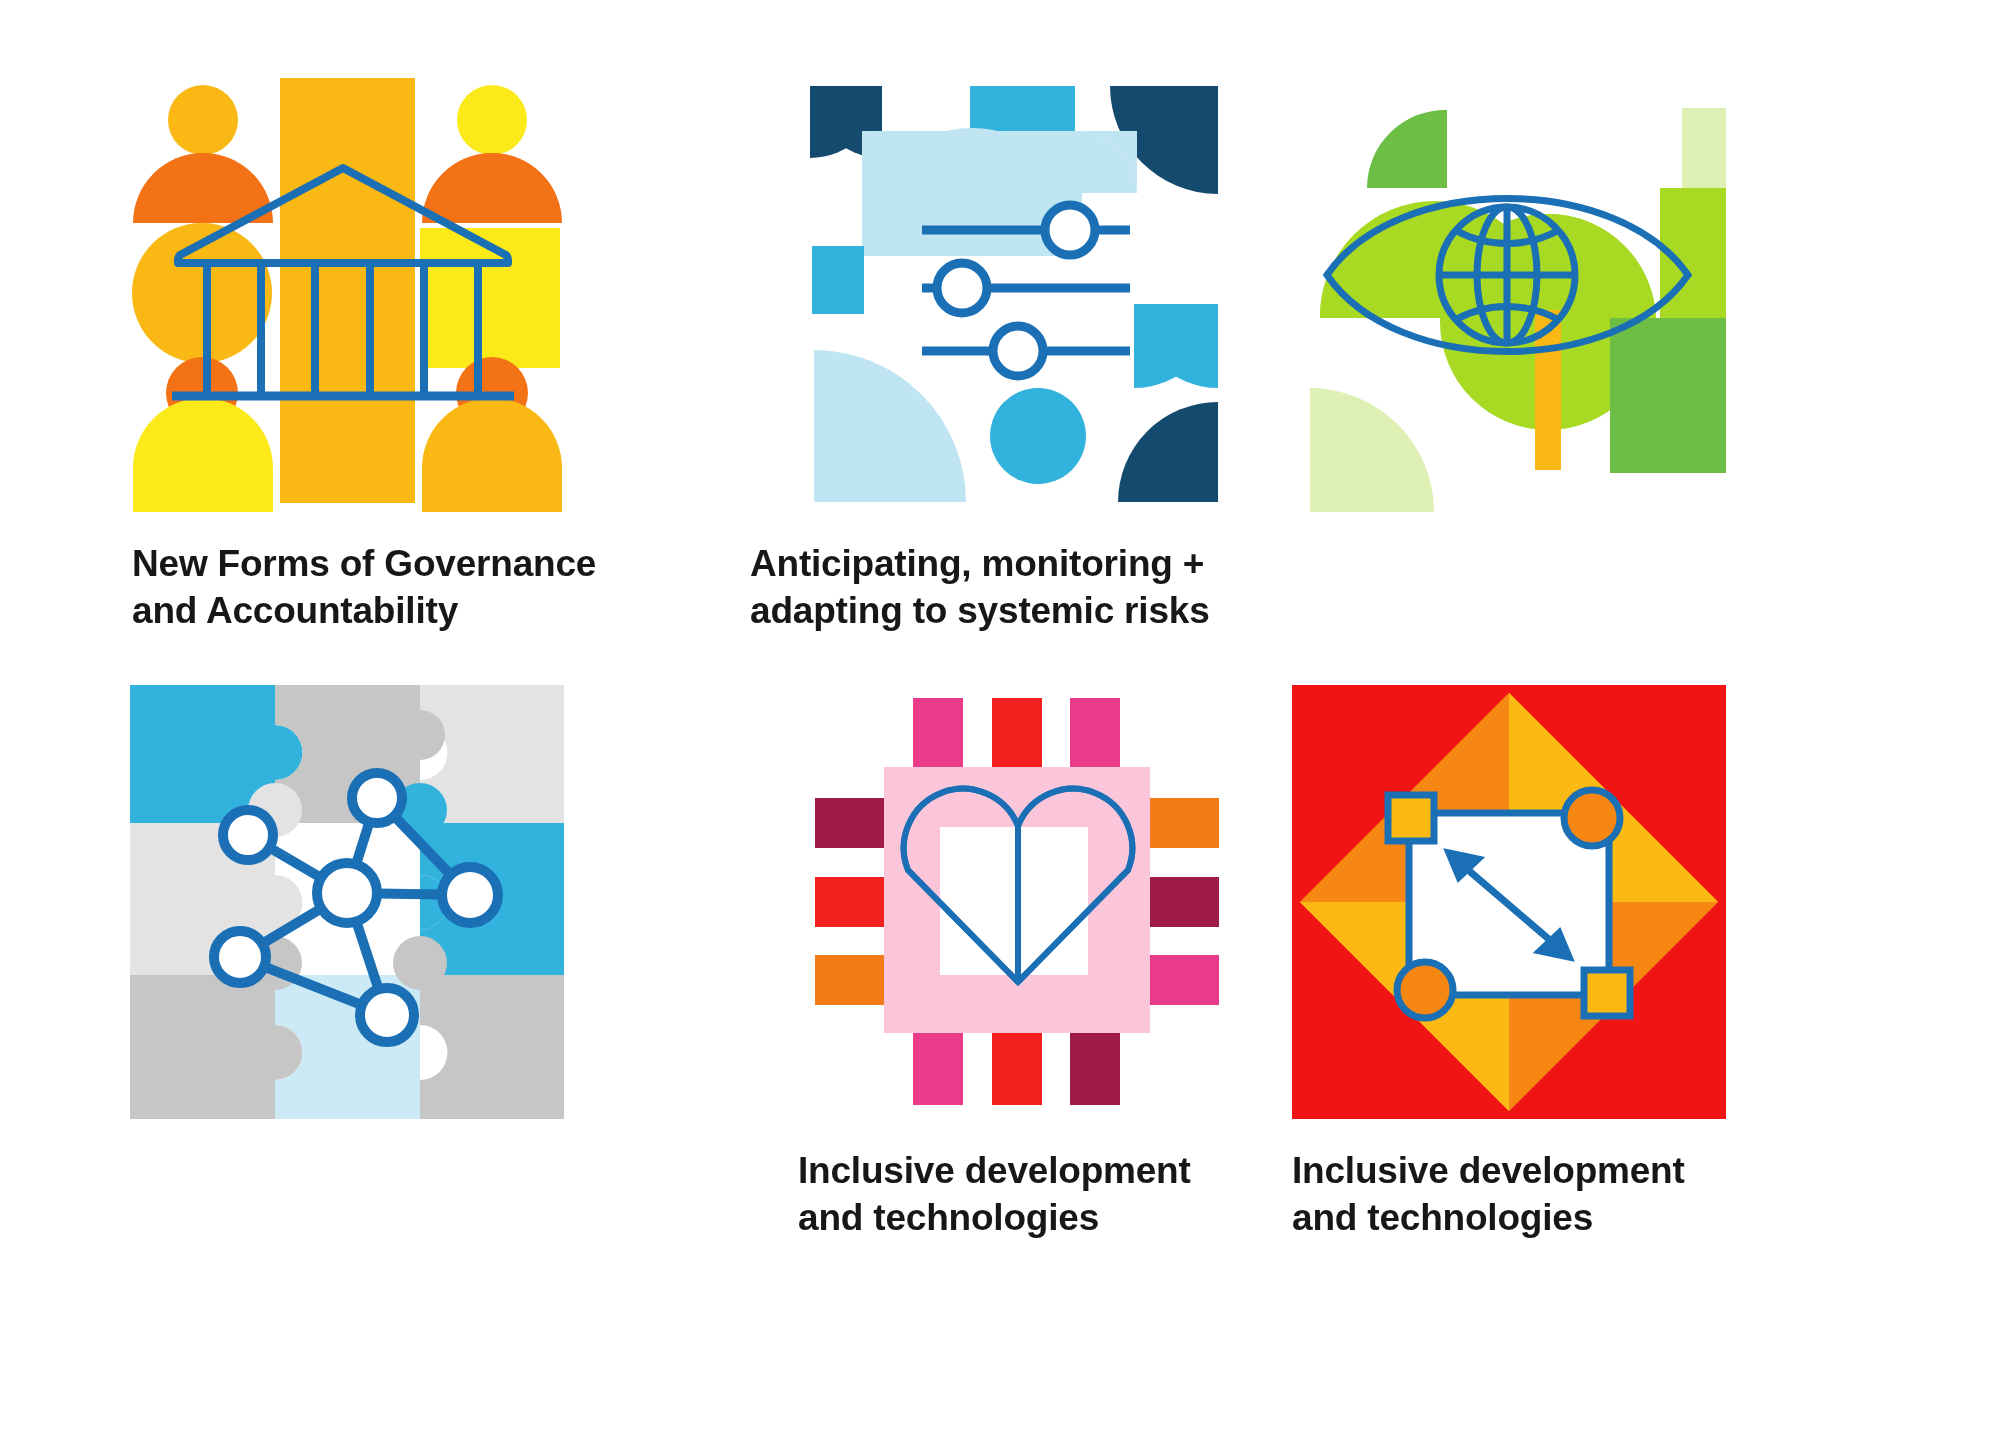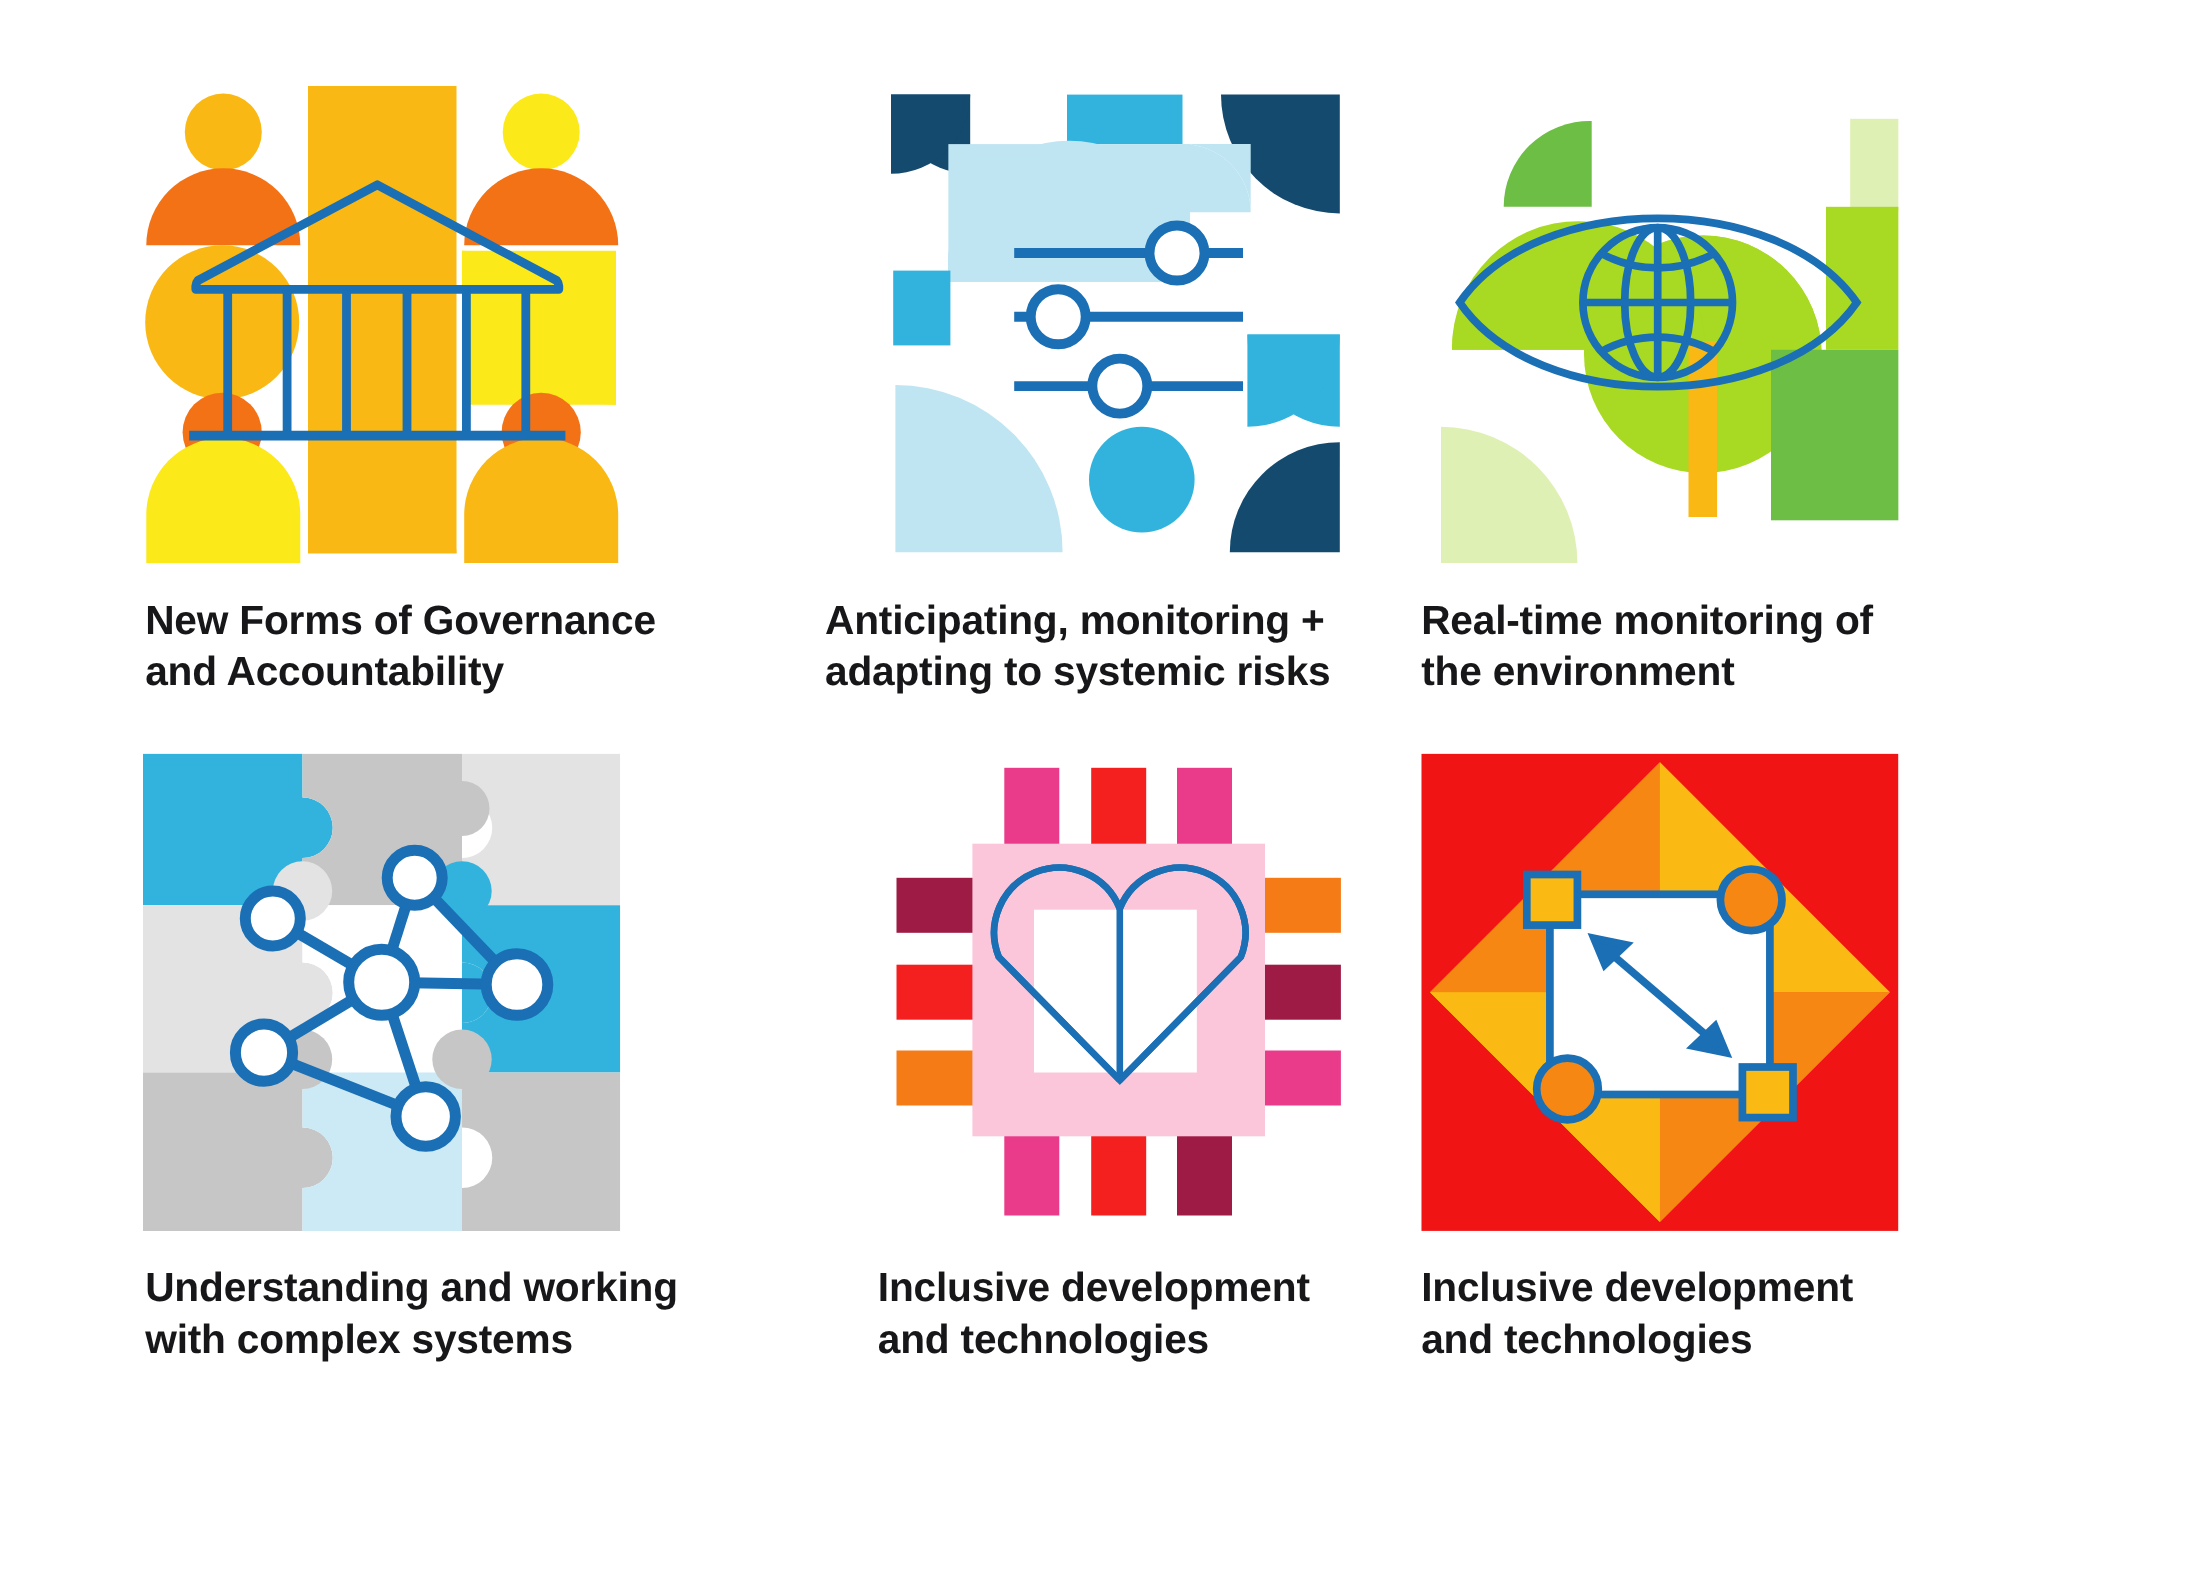--- a/index.html
+++ b/index.html
@@ -171,22 +171,20 @@
           <path d="M35 197 C105 95 325 95 396 197 C325 299 105 299 35 197 Z"></path>
           <circle cx="215" cy="197" r="68"></circle>
           <ellipse cx="215" cy="197" rx="30" ry="68"></ellipse>
           <line x1="215" y1="129" x2="215" y2="265"></line>
           <line x1="148" y1="197" x2="282" y2="197"></line>
           <path d="M163 152 C195 170 235 170 267 152"></path>
           <path d="M163 242 C195 224 235 224 267 242"></path>
         </g>
       </svg>
     </div>
-    <div class="card-label">Real-time monitoring of
-the environment</div>
   </div>
 
   <div class="card card-4">
     <div class="icon-box">
       <svg width="434" height="434" viewBox="0 0 434 434" xmlns="http://www.w3.org/2000/svg">
 
         <path d="M0 0 L145 0 L145 40 A24 24 0 0 1 145 95 L145 138 L0 138 Z" fill="#32b3dd"></path>
         <path d="M145 0 L290 0 L290 138 L145 138 L145 95 A24 24 0 0 0 145 40 Z" fill="#c6c6c6"></path>
         <path d="M290 0 L434 0 L434 138 L290 138 L290 95 A24 24 0 0 0 290 40 Z" fill="#e3e3e3"></path>
         <circle cx="290" cy="50" r="25" fill="#c6c6c6"></circle>
@@ -214,22 +212,20 @@
           <line x1="110" y1="272" x2="257" y2="330"></line>
           <circle cx="118" cy="150" r="25"></circle>
           <circle cx="247" cy="113" r="25"></circle>
           <circle cx="217" cy="208" r="30"></circle>
           <circle cx="340" cy="210" r="28"></circle>
           <circle cx="110" cy="272" r="26"></circle>
           <circle cx="257" cy="330" r="27"></circle>
         </g>
       </svg>
     </div>
-    <div class="card-label">Understanding and working
-with complex systems</div>
   </div>
 
   <div class="card card-5">
     <div class="icon-box">
       <svg width="434" height="434" viewBox="0 0 434 434" xmlns="http://www.w3.org/2000/svg">
 
         <rect x="113" y="13" width="50" height="70" fill="#ea3b8b"></rect>
         <rect x="192" y="13" width="50" height="70" fill="#f42020"></rect>
         <rect x="270" y="13" width="50" height="70" fill="#ea3b8b"></rect>
 

